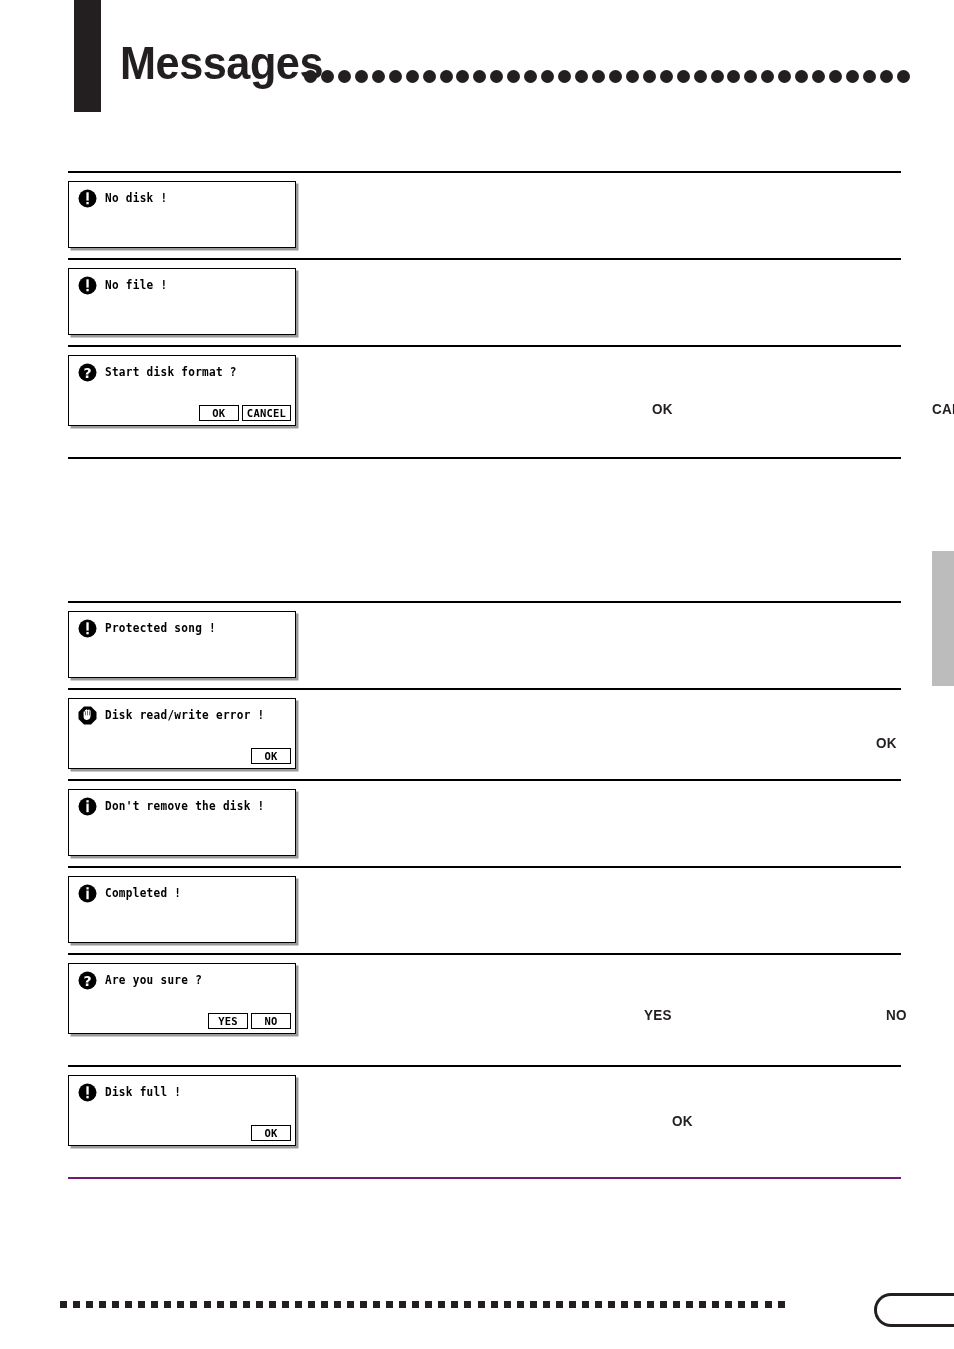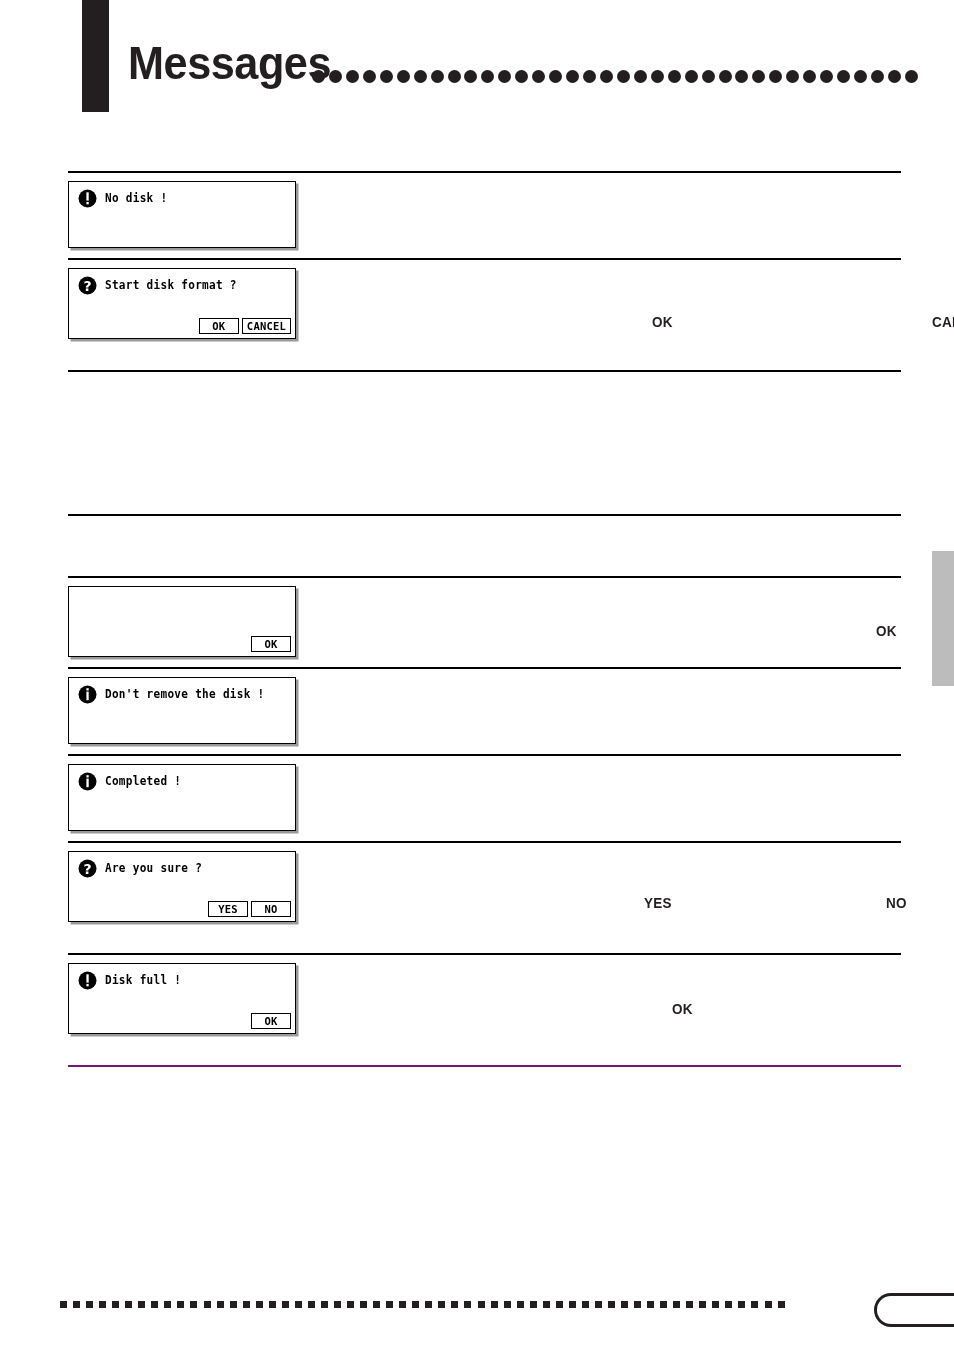--- a/index.html
+++ b/index.html
@@ -11,21 +11,21 @@
     width: 954px; height: 1349px;
     position: relative;
     font-family: "Liberation Sans", sans-serif;
     color: #231f20;
     overflow: hidden;
   }
 
   
   #header {
     position: absolute;
-    left: 12px; top: 0;
+    left: 4px; top: 0;
     width: 782px; height: 150px;
   }
   #header-bar {
     position: absolute;
     left: 70px; top: 0;
     width: 27px; height: 112px;
     background: #231f20;
   }
   #page-title {
     position: absolute;
@@ -261,20 +261,37 @@
                 <rect x="8.4" y="3.3" width="2.3" height="8.3" fill="#ffffff"></rect>
                 <rect x="8.4" y="12.9" width="2.3" height="2.4" fill="#ffffff"></rect>
               </svg>
             </span>
             <span class="lcd-text">No disk !</span>
           </div>
         </div>
       </div>
       <div class="msg-cell-desc"></div>
     </div>
+    <div class="msg-row">
+      <div class="msg-cell-dialog">
+        <div class="lcd">
+          <div class="lcd-top">
+            <span class="lcd-icon">
+              <svg width="19" height="19" viewBox="0 0 19 19">
+                <circle cx="9.5" cy="9.5" r="9" fill="#000000"></circle>
+                <rect x="8.4" y="3.3" width="2.3" height="8.3" fill="#ffffff"></rect>
+                <rect x="8.4" y="12.9" width="2.3" height="2.4" fill="#ffffff"></rect>
+              </svg>
+            </span>
+            <span class="lcd-text">No file !</span>
+          </div>
+        </div>
+      </div>
+      <div class="msg-cell-desc"></div>
+    </div>
     <div class="msg-row tall">
       <div class="msg-cell-dialog">
         <div class="lcd tallbox">
           <div class="lcd-top">
             <span class="lcd-icon">
               <svg width="19" height="19" viewBox="0 0 19 19">
                 <circle cx="9.5" cy="9.5" r="9" fill="#000000"></circle>
                 <text x="9.5" y="14.6" text-anchor="middle" font-family="&quot;DejaVu Sans&quot;, sans-serif" font-size="14" font-weight="bold" fill="#ffffff">?</text>
               </svg>
             </span>
@@ -288,25 +305,51 @@
       </div>
       <div class="msg-cell-desc">
         <span class="key-label" style="left: 348px; top: 53px;">OK</span>
         <span class="key-label" style="left: 628px; top: 53px;">CANCEL</span>
       </div>
     </div>
     <div class="msg-row xtall">
       <div class="msg-cell-desc"></div>
     </div>
     <div class="msg-row">
+      <div class="msg-cell-dialog">
+        <div class="lcd">
+          <div class="lcd-top">
+            <span class="lcd-icon">
+              <svg width="19" height="19" viewBox="0 0 19 19">
+                <circle cx="9.5" cy="9.5" r="9" fill="#000000"></circle>
+                <rect x="8.4" y="3.3" width="2.3" height="8.3" fill="#ffffff"></rect>
+                <rect x="8.4" y="12.9" width="2.3" height="2.4" fill="#ffffff"></rect>
+              </svg>
+            </span>
+            <span class="lcd-text">Protected song !</span>
+          </div>
+        </div>
+      </div>
       <div class="msg-cell-desc"></div>
     </div>
     <div class="msg-row">
       <div class="msg-cell-dialog">
         <div class="lcd tallbox">
+          <div class="lcd-top">
+            <span class="lcd-icon">
+              <svg width="19" height="19" viewBox="0 0 19 19">
+                <polygon points="6,0.5 13,0.5 18.5,6 18.5,13 13,18.5 6,18.5 0.5,13 0.5,6" fill="#000000"></polygon>
+                <path d="M5.6 9.2 V5.4 h1.3 V4.1 h1.2 V3.3 h1.1 V4.1 h1.1 V3.6 h1.2 V4.6 h1.1 V9.6 c0 2.6 -1.3 4.4 -3.6 4.4 c-2.0 0 -3.4 -1.4 -3.4 -3.1 z" fill="#ffffff"></path>
+                <rect x="7.0" y="5.3" width="0.55" height="4.0" fill="#000000"></rect>
+                <rect x="9.0" y="4.6" width="0.55" height="4.7" fill="#000000"></rect>
+                <rect x="11.0" y="5.3" width="0.55" height="4.0" fill="#000000"></rect>
+              </svg>
+            </span>
+            <span class="lcd-text">Disk read/write error !</span>
+          </div>
           <div class="lcd-buttons">
             <div class="lcd-btn">OK</div>
           </div>
         </div>
       </div>
       <div class="msg-cell-desc">
         <span class="key-label" style="left: 572px; top: 44px;">OK</span>
       </div>
     </div>
     <div class="msg-row">

